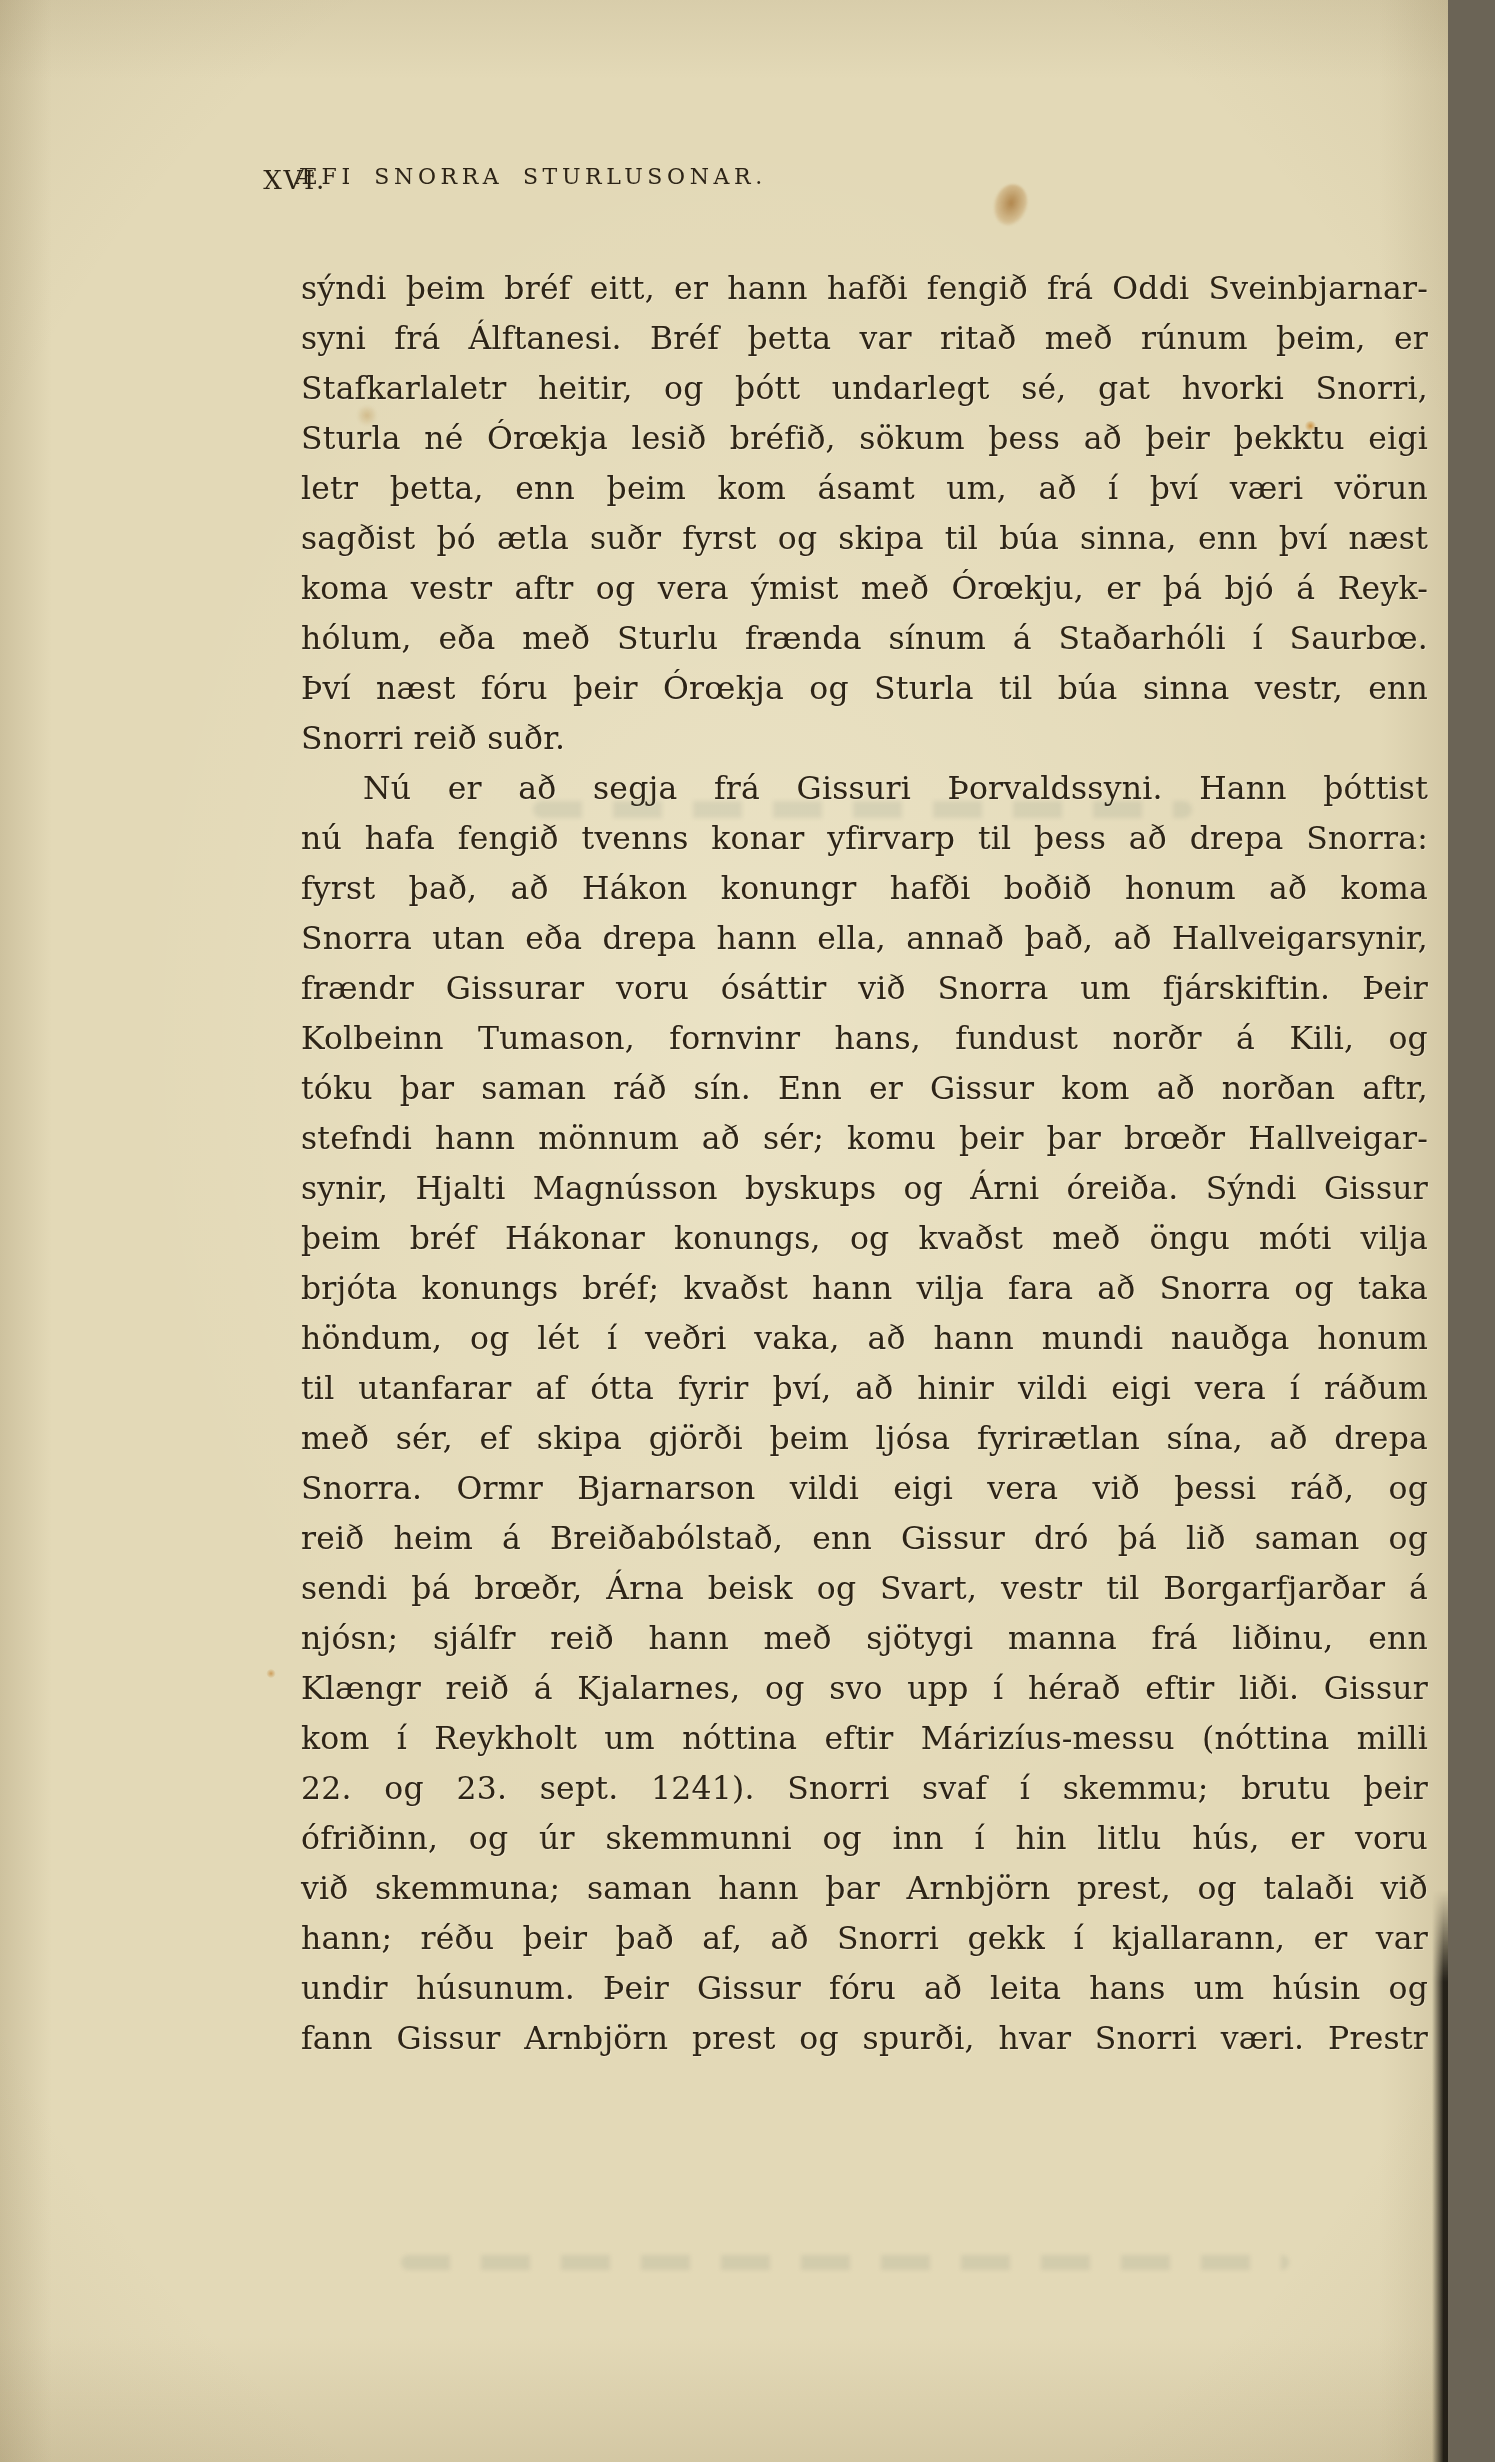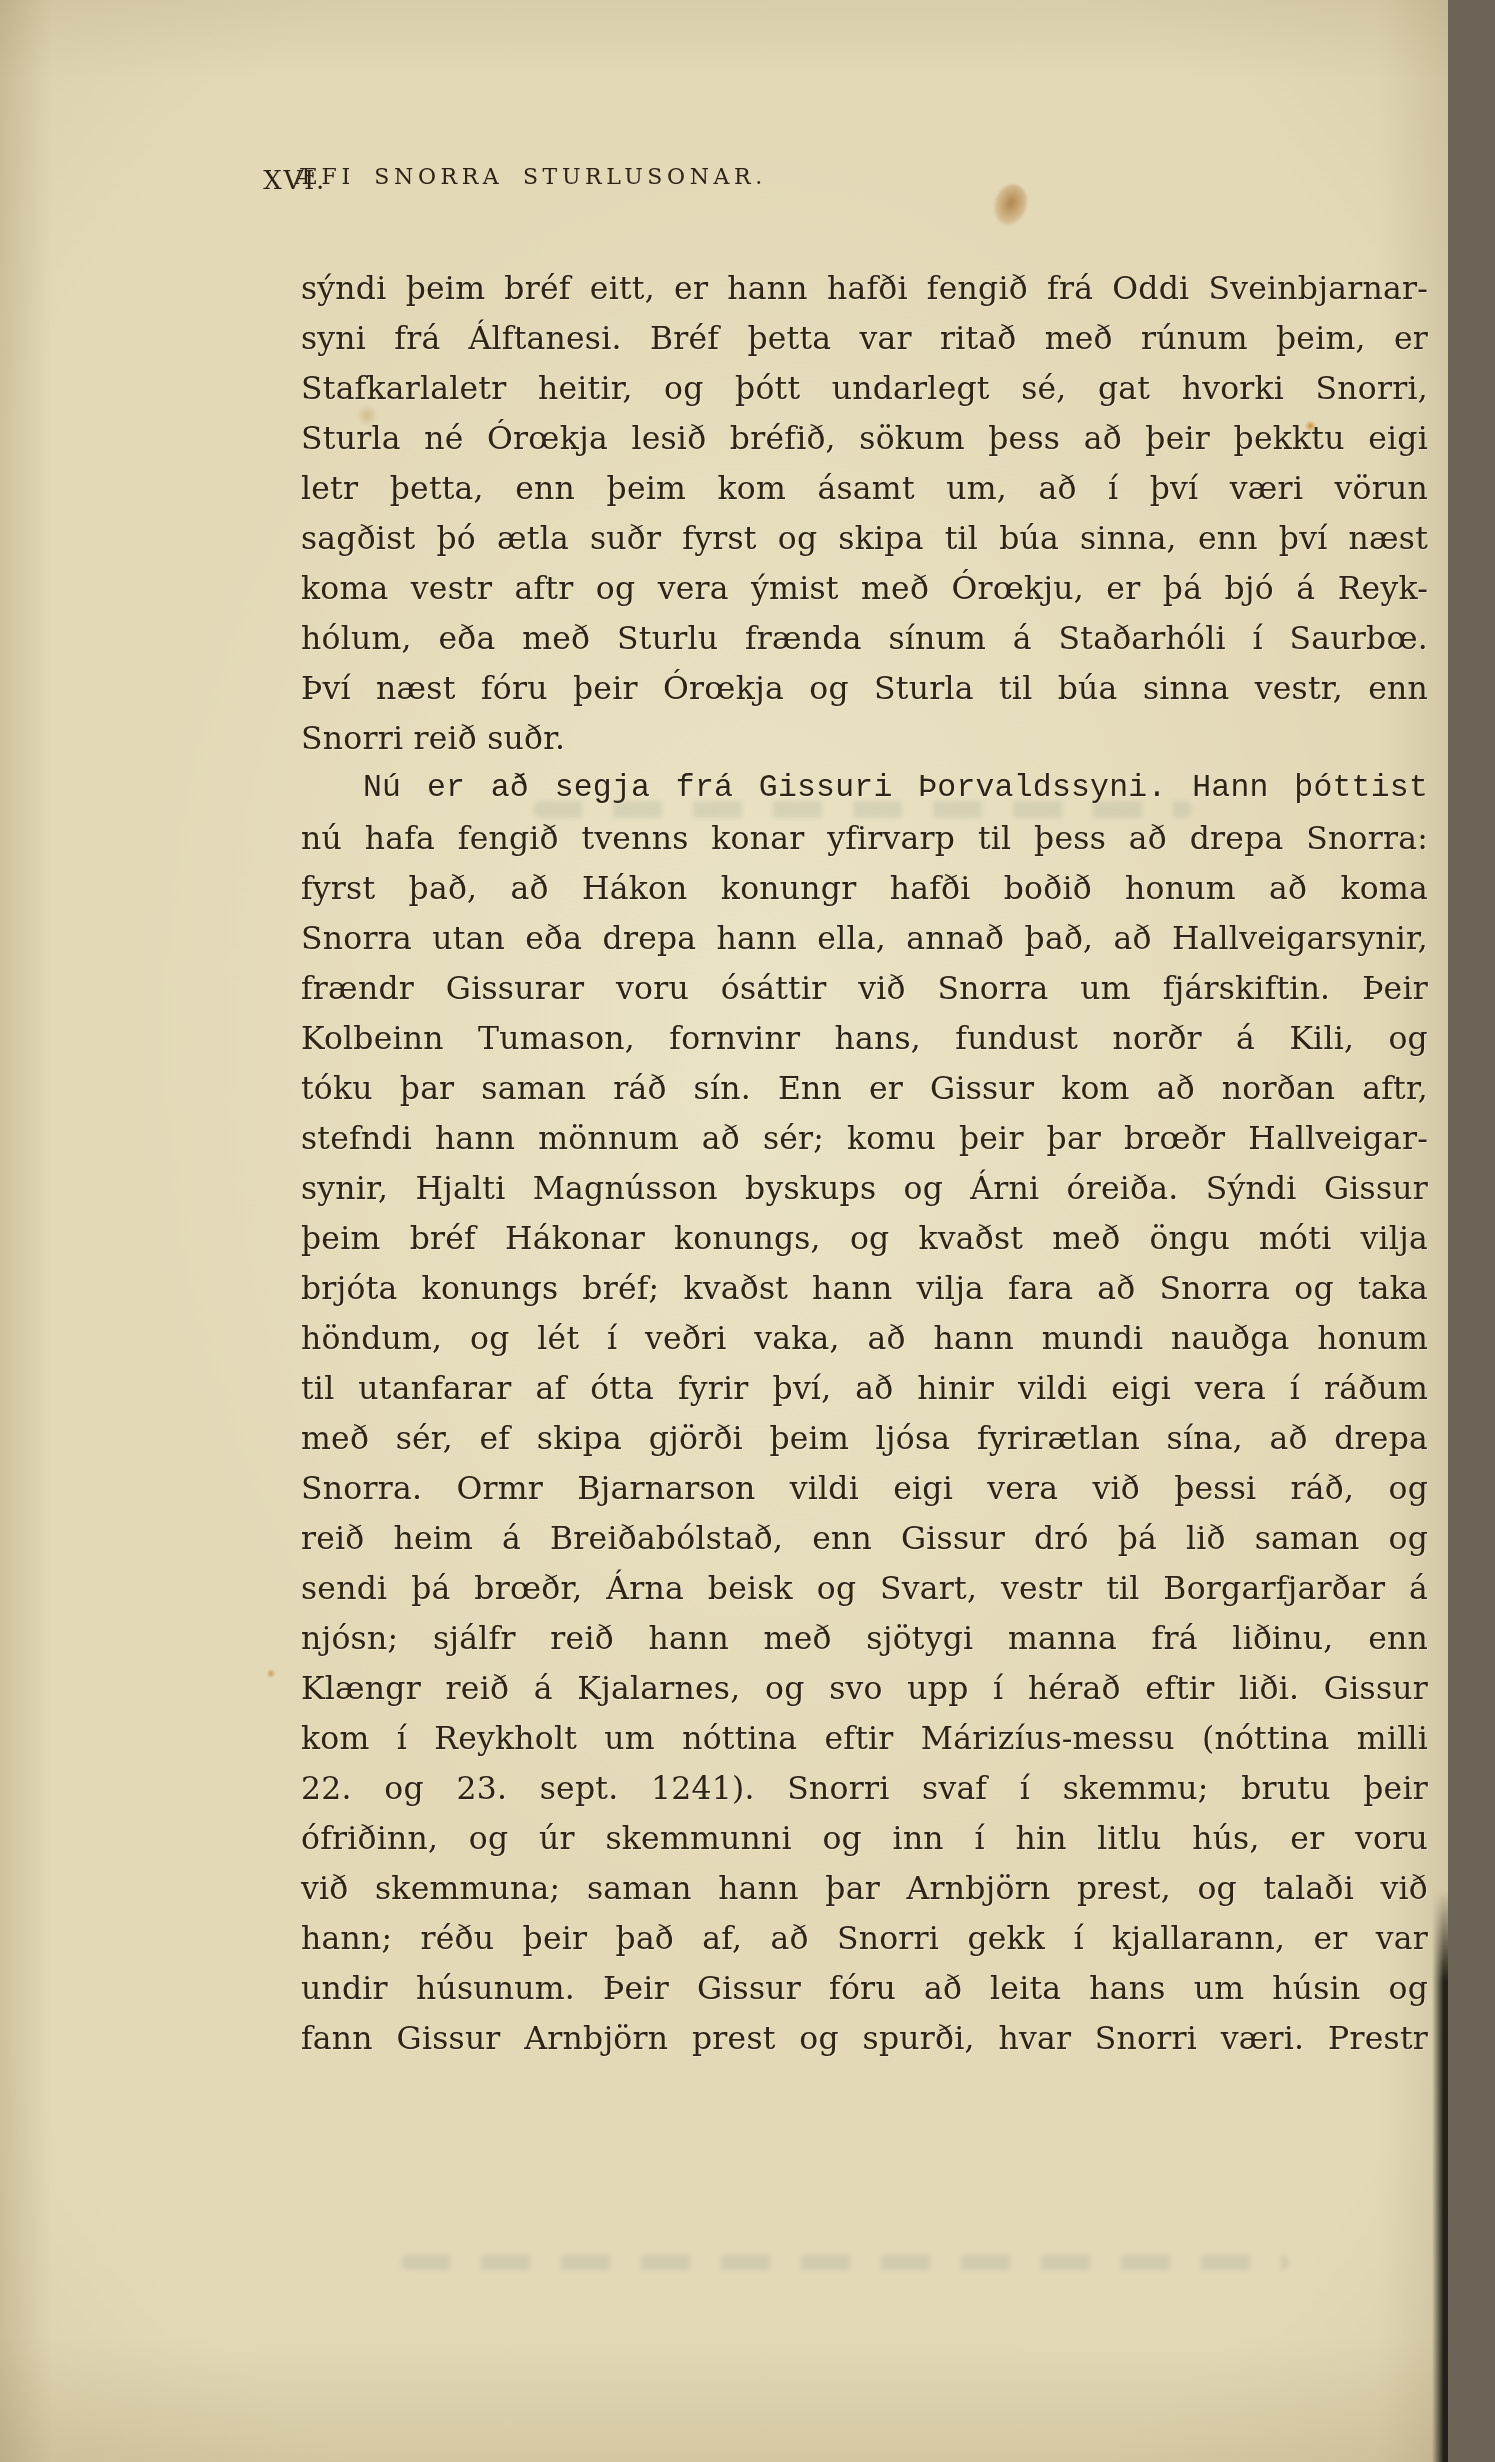--- a/index.html
+++ b/index.html
@@ -40,21 +40,21 @@
     font-size:31.5px;
     margin-left:40px;
   }
   .line{
     height:50px;line-height:50px;
     text-align:justify;text-align-last:justify;
     letter-spacing:0.2px;
     text-shadow:0.9px 0.9px 0 rgba(252,247,228,0.45);
     white-space:normal;
   }
-  .line.indent{text-indent:62px;font-family:Liberation Mono, monospace;}
+  .line.indent{text-indent:62px;}
   .line.short{text-align-last:left;}
   
   .stain{position:absolute;border-radius:50%;pointer-events:none;}
   .stain-1{left:994px;top:184px;width:33px;height:42px;
     background:radial-gradient(ellipse at 50% 45%, rgba(150,90,20,0.65), rgba(170,110,35,0.25) 60%, rgba(170,110,35,0) 75%);
     filter:blur(1.1px);transform:rotate(18deg);}
   .stain-2{left:1304px;top:421px;width:12.6px;height:9.7px;
     background:radial-gradient(circle, rgba(196,122,26,0.75), rgba(196,122,26,0) 70%);filter:blur(0.6px);}
   .stain-3{left:266px;top:1669px;width:10.3px;height:8.6px;
     background:radial-gradient(circle, rgba(190,118,28,0.6), rgba(190,118,28,0) 70%);filter:blur(0.6px);}

